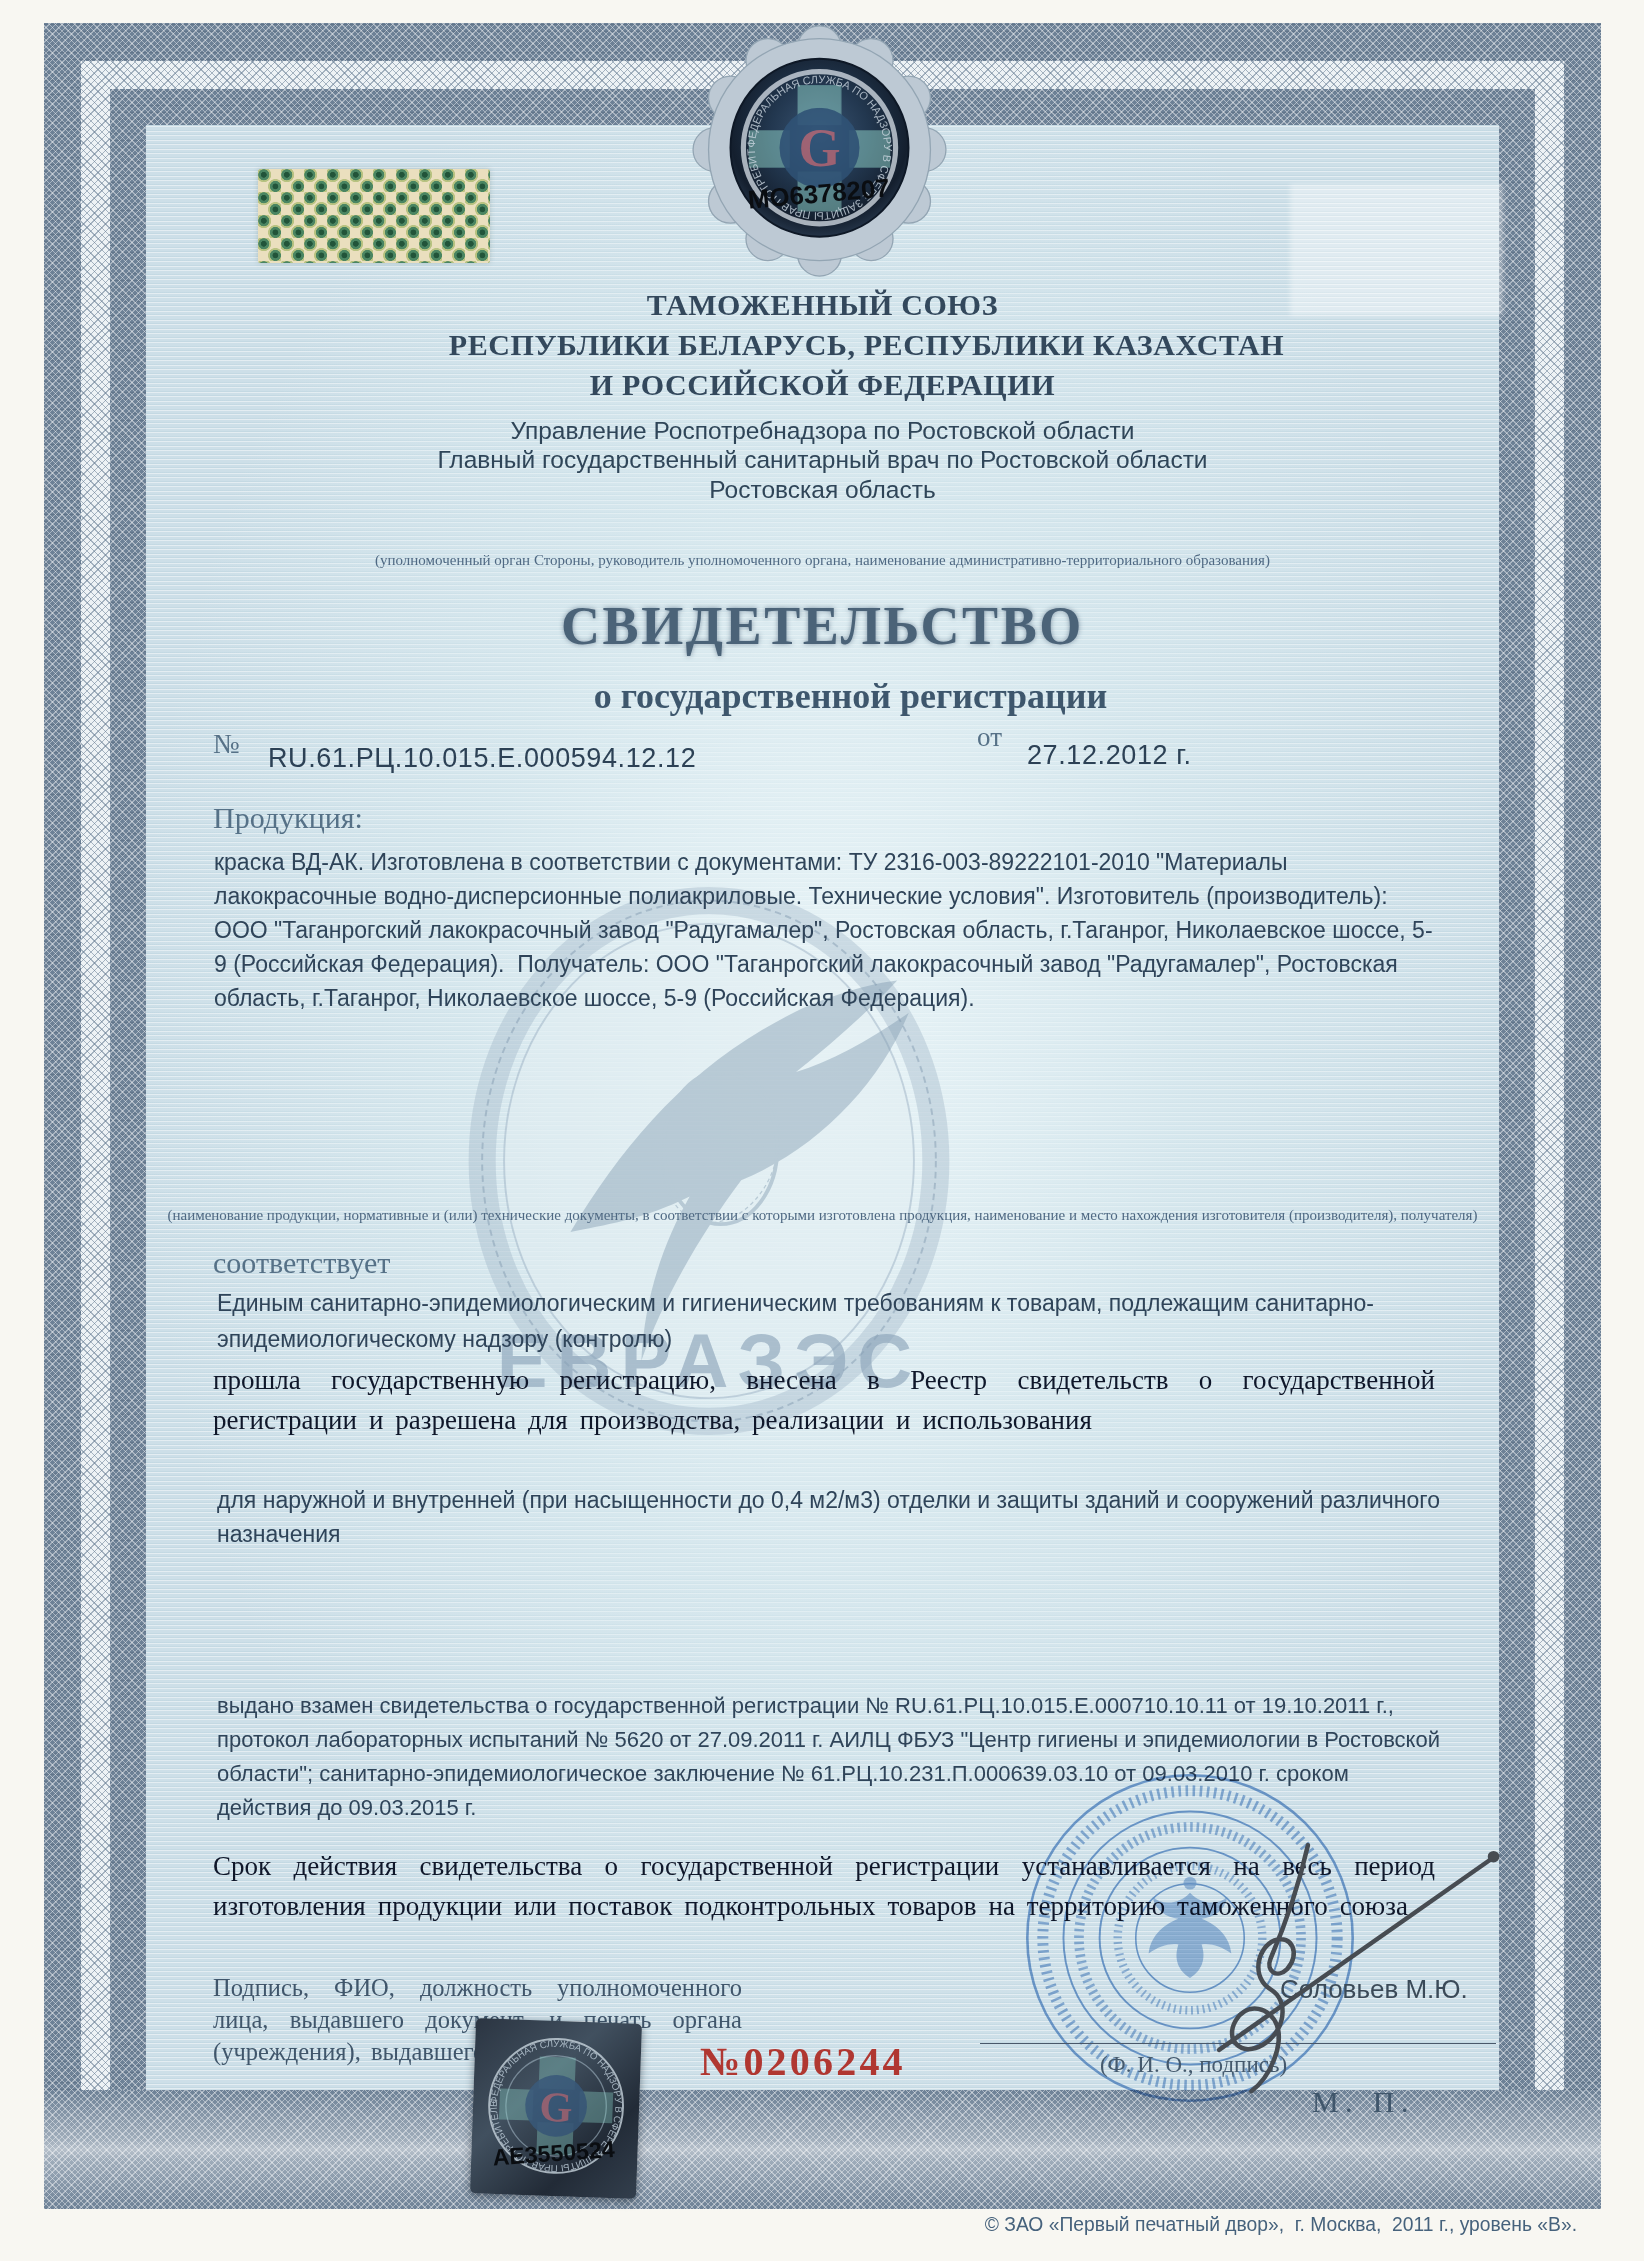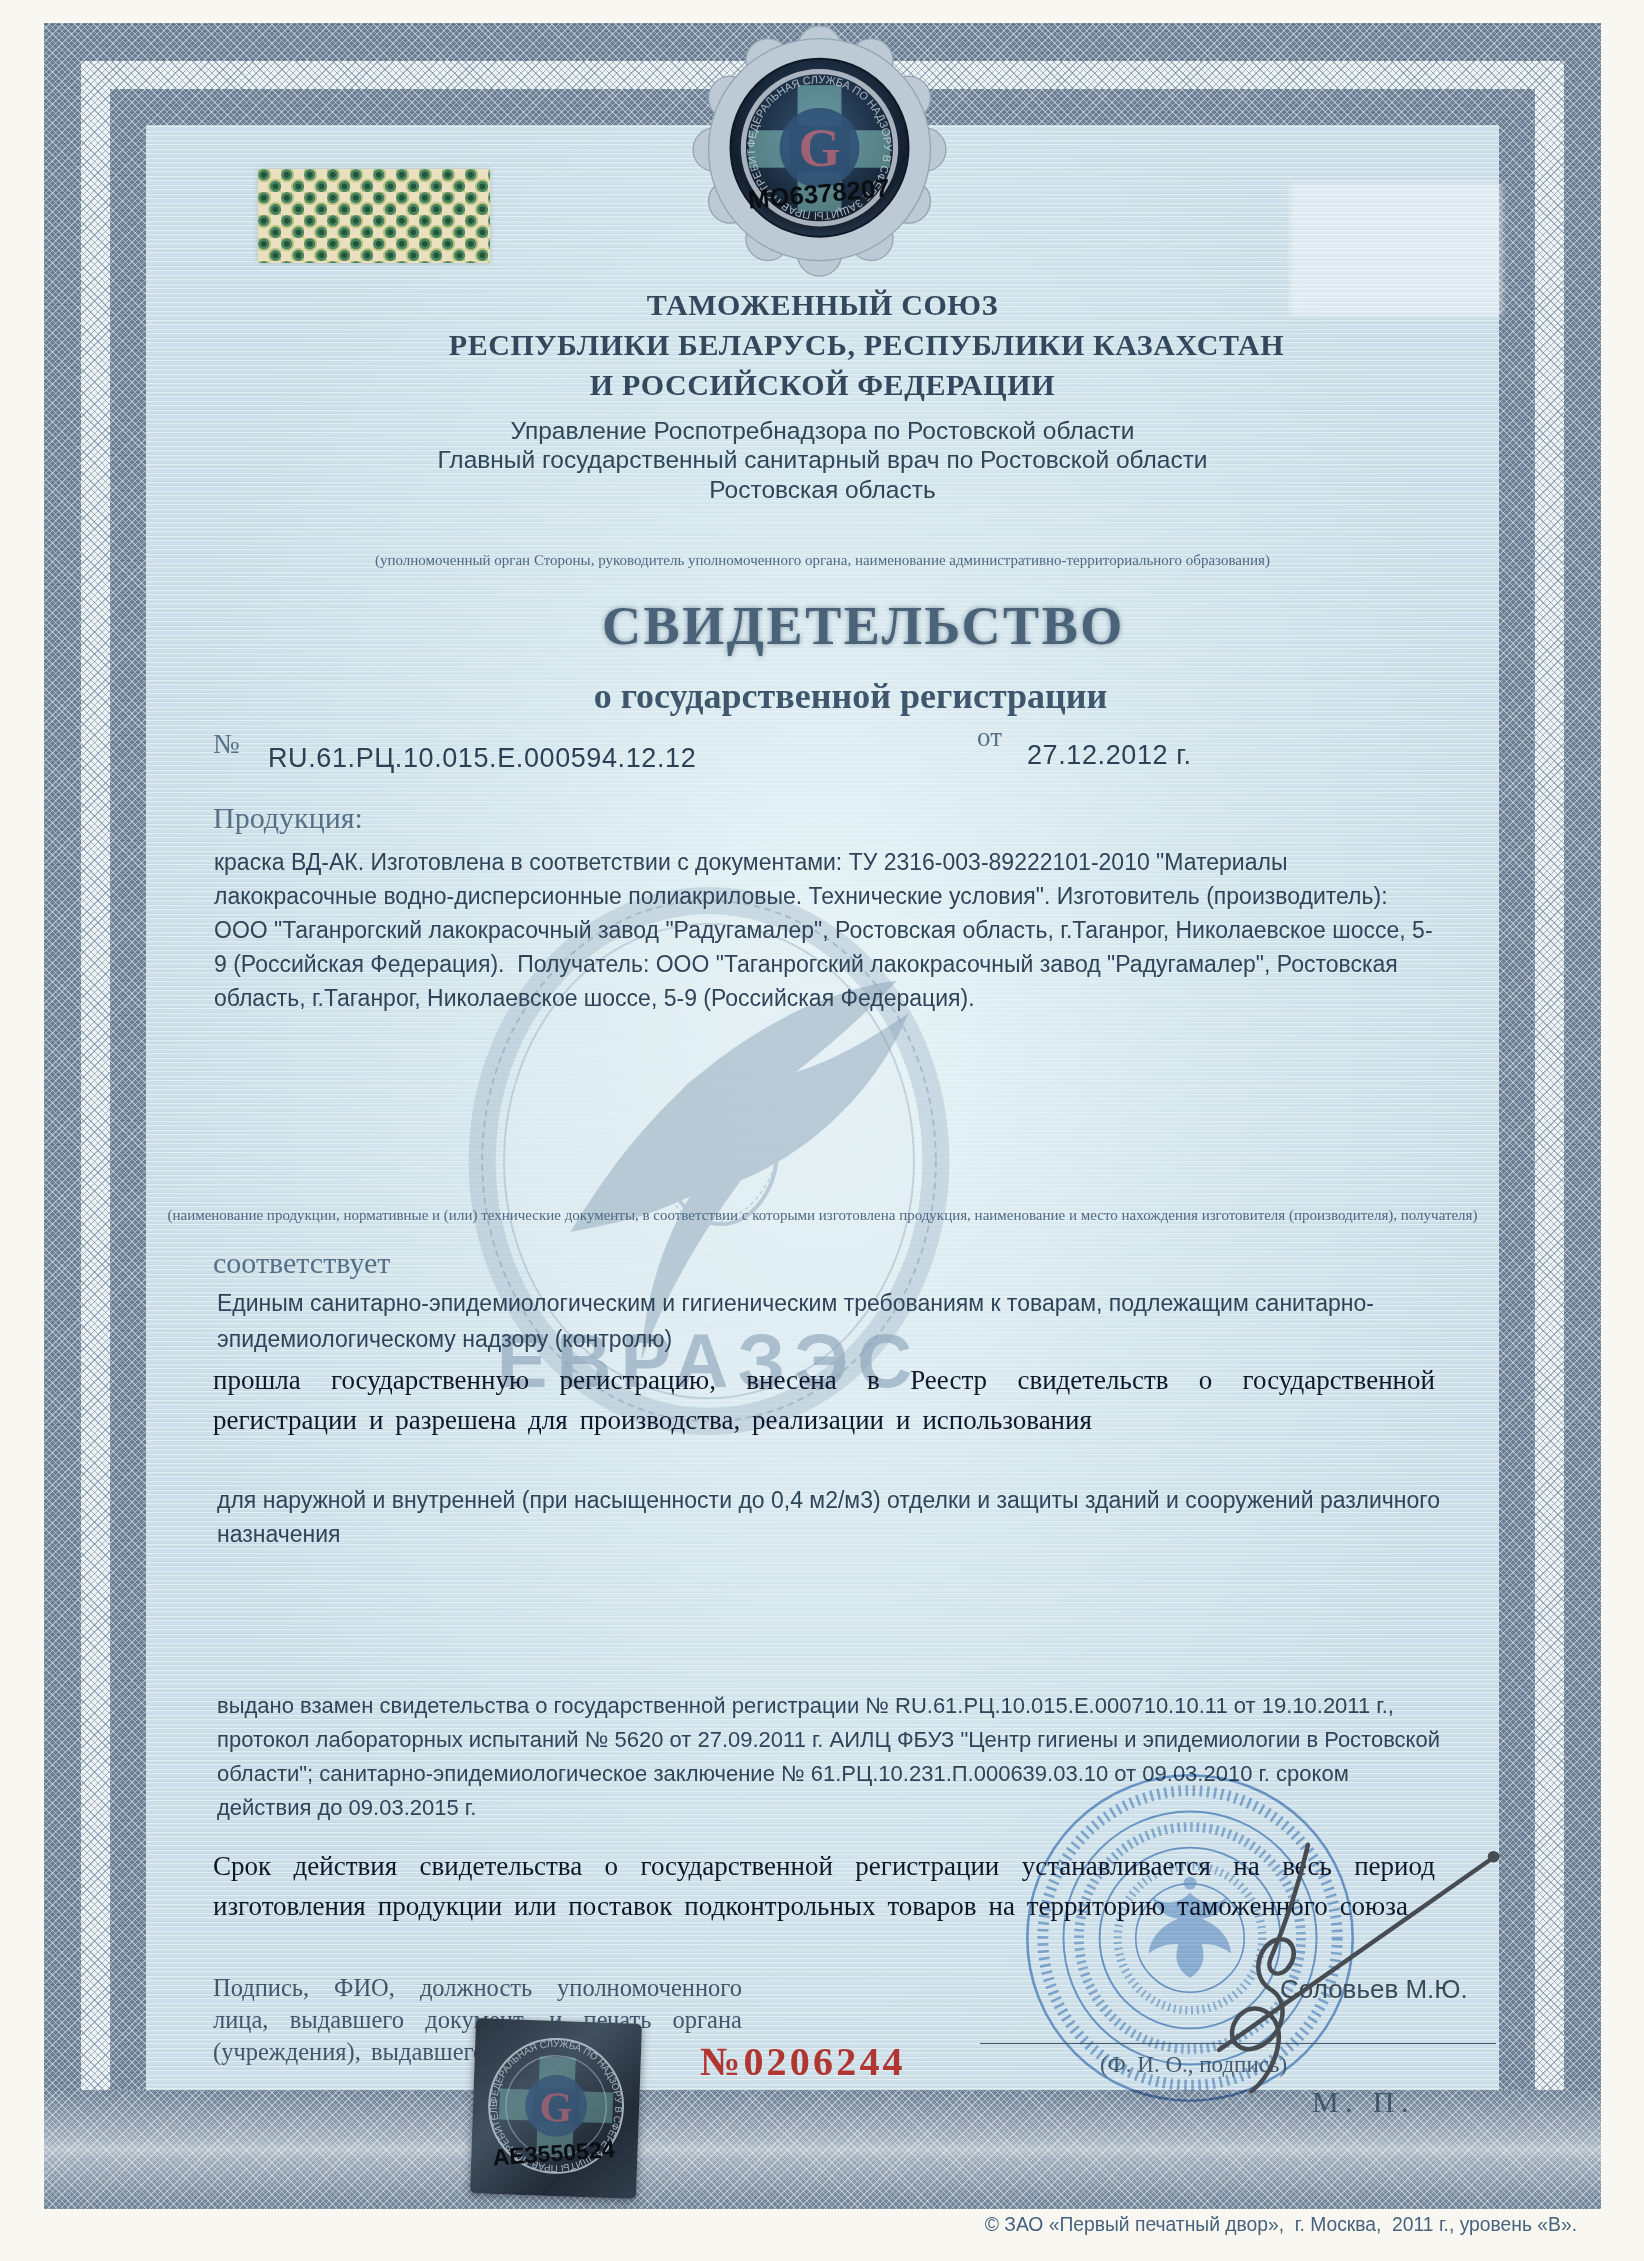--- a/index.html
+++ b/index.html
@@ -134,21 +134,21 @@
   </svg>
 
   <div class="t center hdrBold" style="top:288px;">ТАМОЖЕННЫЙ СОЮЗ</div>
   <div class="t center hdrBold" style="top:328px;padding-left:44px;">РЕСПУБЛИКИ БЕЛАРУСЬ, РЕСПУБЛИКИ КАЗАХСТАН</div>
   <div class="t center hdrBold" style="top:368px;">И РОССИЙСКОЙ ФЕДЕРАЦИИ</div>
   <div class="t center hdrAuth" style="top:417px;">Управление Роспотребнадзора по Ростовской области</div>
   <div class="t center hdrAuth" style="top:446px;">Главный государственный санитарный врач по Ростовской области</div>
   <div class="t center hdrAuth" style="top:476px;">Ростовская область</div>
   <div class="t center noteSmall" style="top:552px;">(уполномоченный орган Стороны, руководитель уполномоченного органа, наименование административно-территориального образования)</div>
 
-  <div class="t center docTitle" style="top:595px;padding-left:41px;">СВИДЕТЕЛЬСТВО</div>
+  <div class="t center docTitle" style="top:595px;">СВИДЕТЕЛЬСТВО</div>
   <div class="t center docSubtitle" style="top:675px;">о государственной регистрации</div>
 
   <div class="t serifLabel" style="left:213px;top:728px;font-size:28px;">№</div>
   <div class="t mono" style="left:268px;top:743px;">RU.61.РЦ.10.015.Е.000594.12.12</div>
   <div class="t serifLabel" style="left:977px;top:722px;font-size:27px;">от</div>
   <div class="t mono" style="left:1027px;top:740px;">27.12.2012 г.</div>
 
   <div class="t serifLabel" style="left:213px;top:801px;">Продукция:</div>
   <div class="t body" style="left:214px;top:845px;width:1225px;">краска ВД-АК. Изготовлена в соответствии с документами: ТУ 2316-003-89222101-2010 "Материалы лакокрасочные водно-дисперсионные полиакриловые. Технические условия". Изготовитель (производитель): ООО "Таганрогский лакокрасочный завод "Радугамалер", Ростовская область, г.Таганрог, Николаевское шоссе, 5-9 (Российская Федерация).  Получатель: ООО "Таганрогский лакокрасочный завод "Радугамалер", Ростовская область, г.Таганрог, Николаевское шоссе, 5-9 (Российская Федерация).</div>
 

